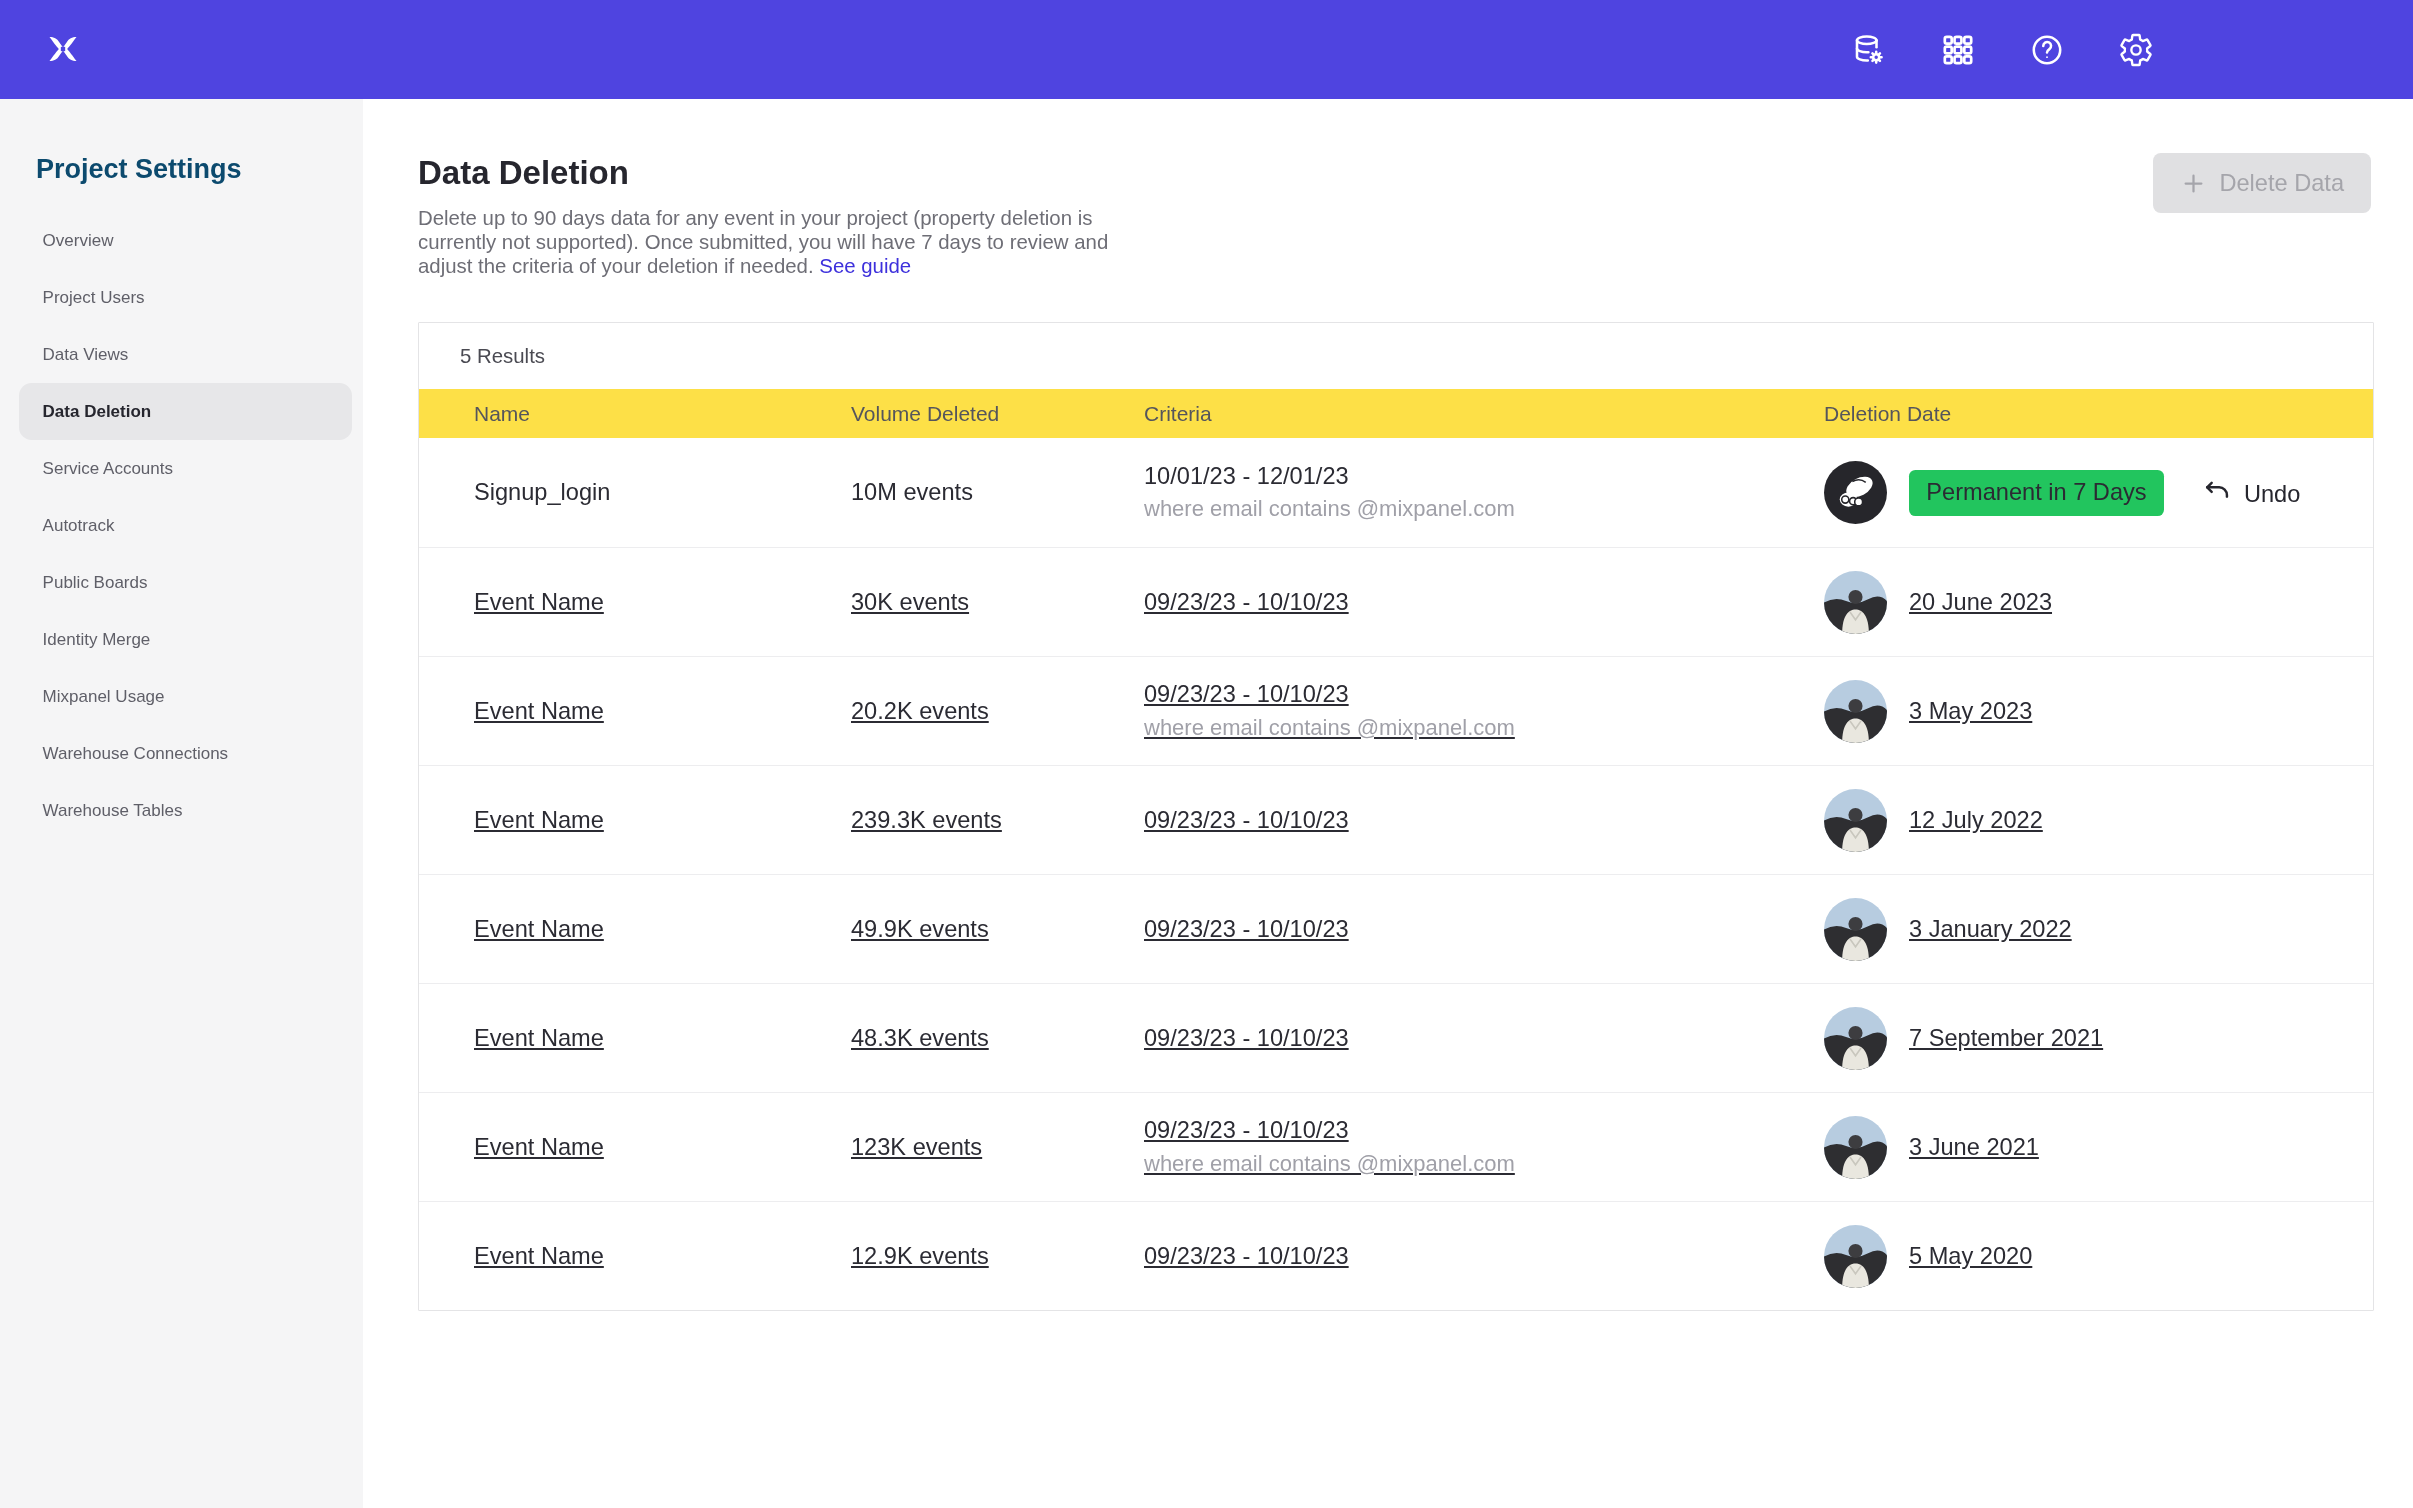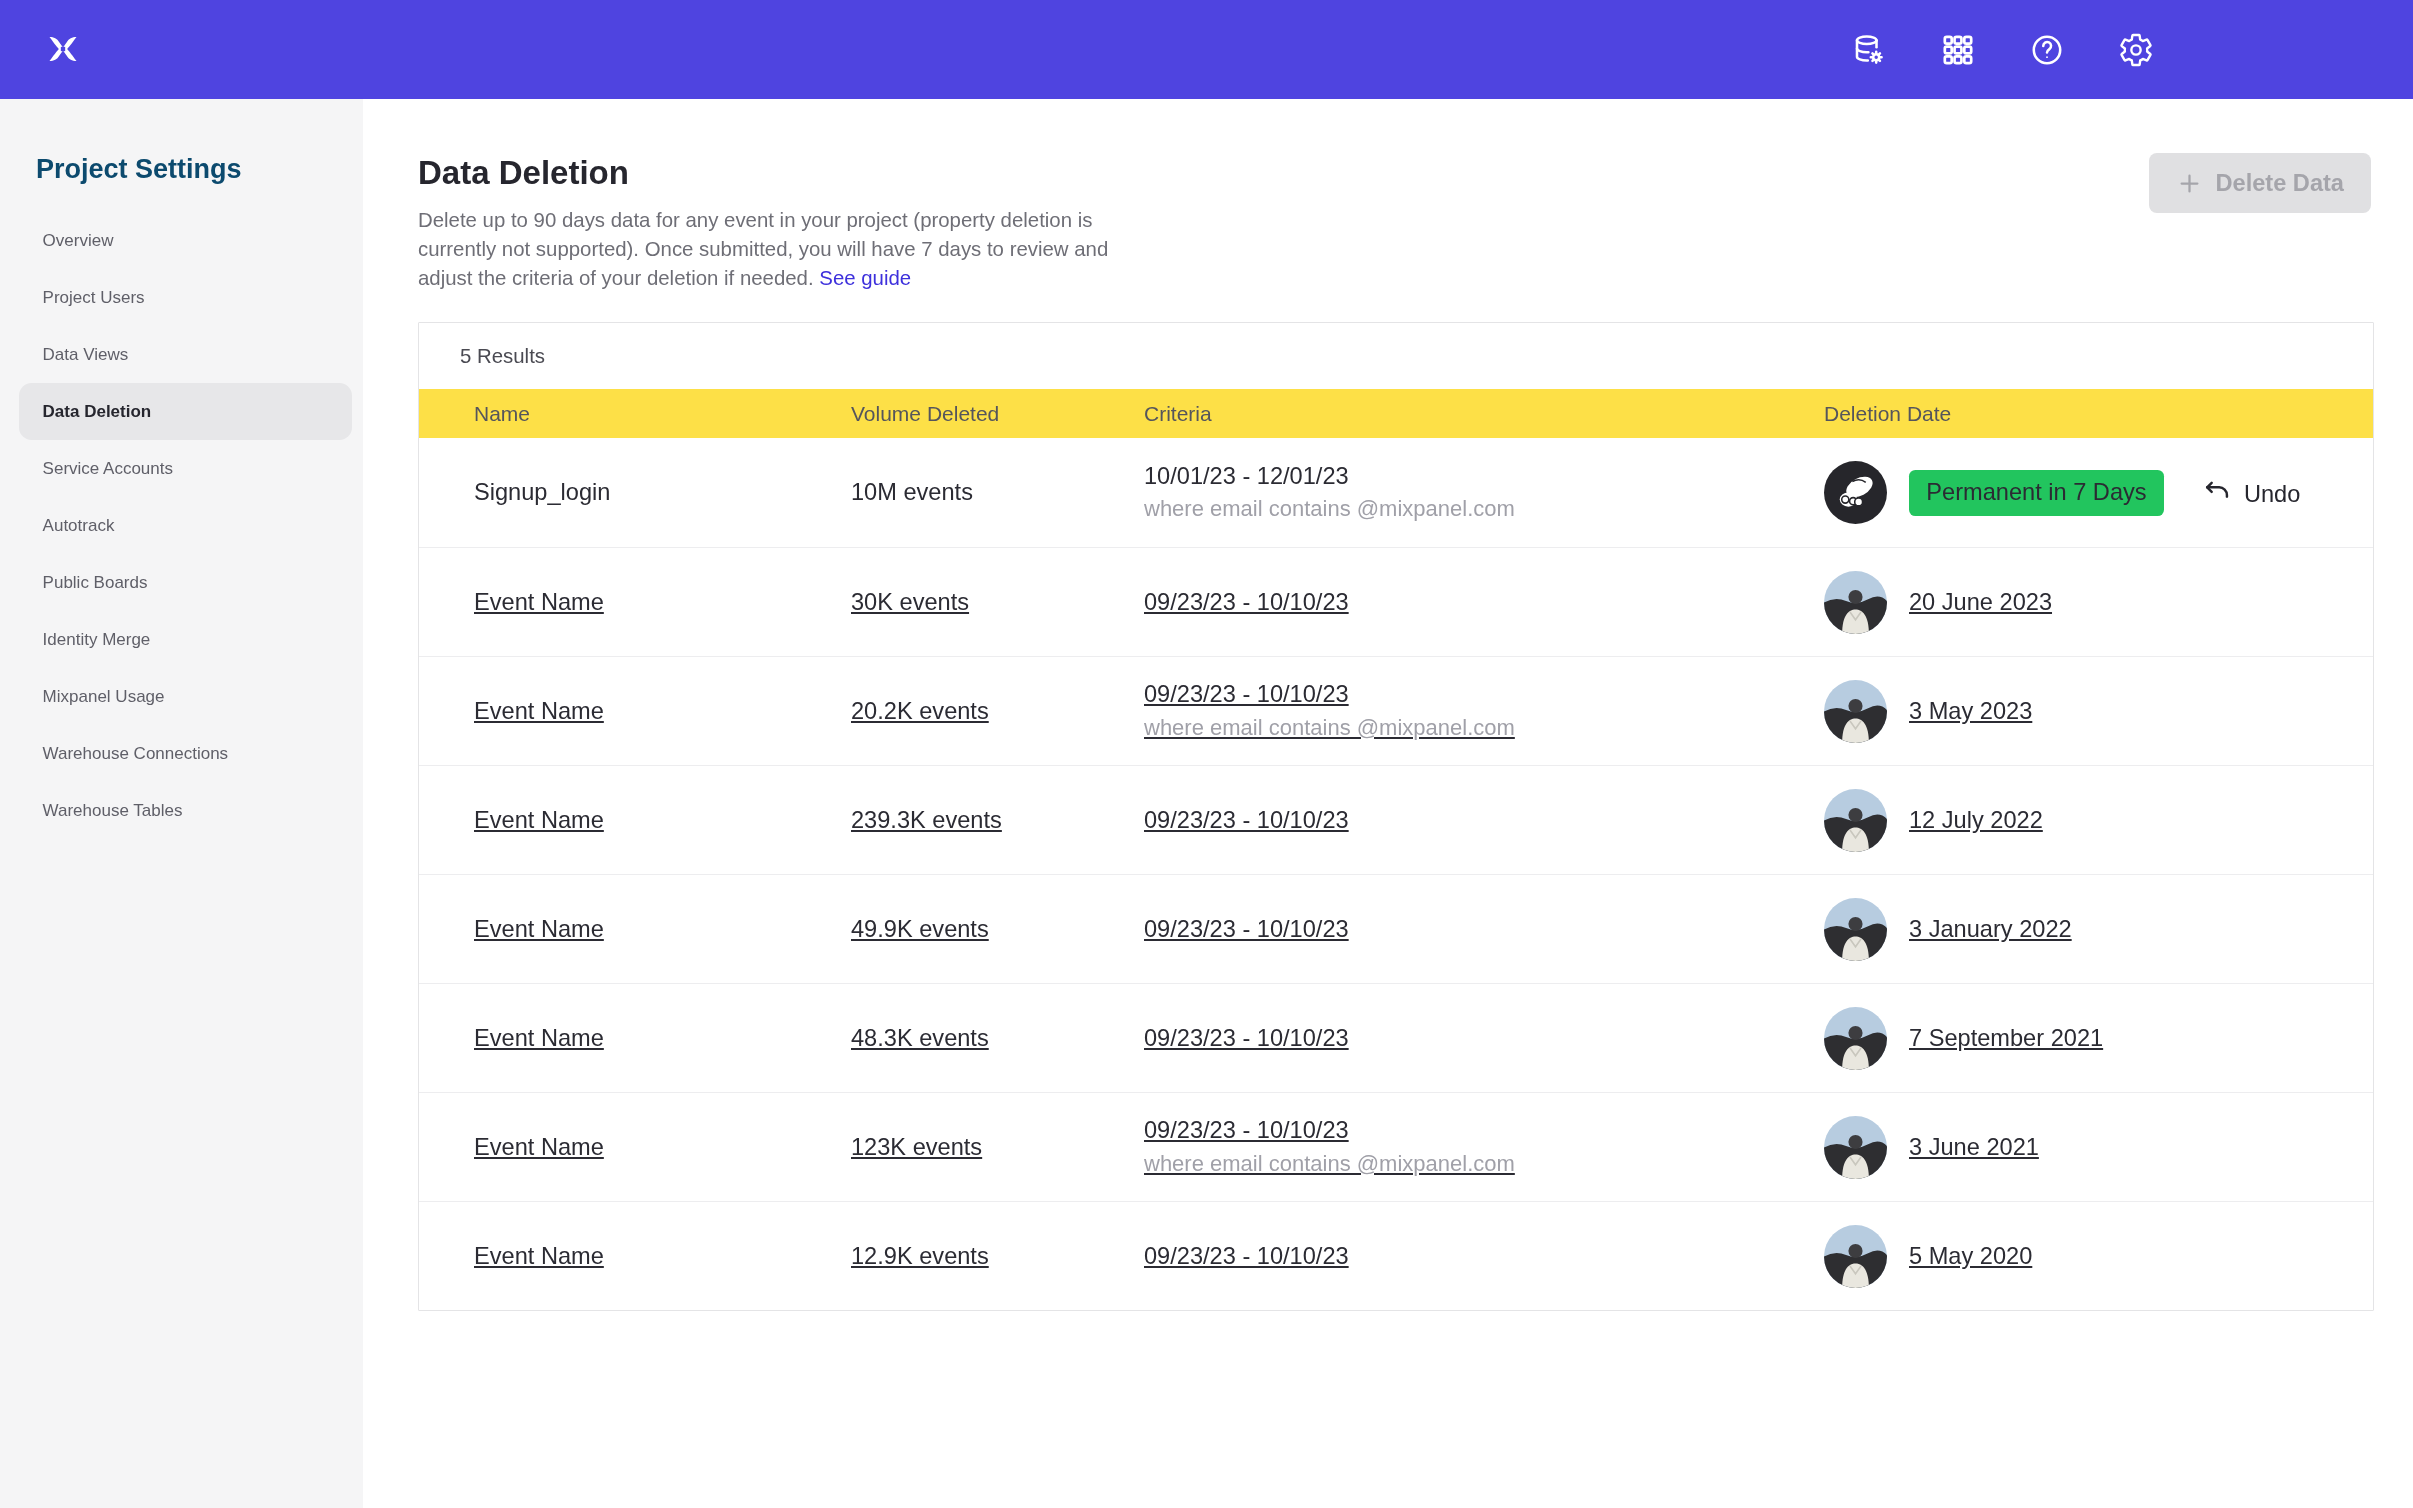--- a/index.html
+++ b/index.html
@@ -18,25 +18,25 @@
   .side-title { margin:55px 0 0 36px; font-size:27px; font-weight:700; color:#0c4a6e; }
   .side-items { margin-top:27px; }
   .side-item { height:57px; display:flex; align-items:center; margin:0 11px 0 19px;
                padding-left:23.6px; border-radius:12.6px; font-size:17px; color:#5F5F68; cursor:pointer; }
   .side-item.active { background:#E7E7E9; color:#26262E; font-weight:700; }
 
   
   .main { position:absolute; left:363px; top:99px; right:0; bottom:0; background:#fff; }
   .page-head { position:relative; padding:55px 42px 0 55px; }
   .page-title { font-size:33px; font-weight:700; color:#26262E; }
-  .page-desc { margin-top:14px; width:707px; font-size:20.4px; line-height:29px; color:#6E6E76; }
+  .page-desc { margin-top:14px; width:707px; font-size:20.4px; line-height:24px; color:#6E6E76; }
   .see-guide { color:#3D30DC; text-decoration:none; cursor:pointer; }
   .delete-btn { position:absolute; top:54px; right:42px; height:60px; padding:0 27px;
                 background:#E0E0E2; border:none; border-radius:7.9px; display:flex; align-items:center;
-                gap:12.6px; color:#A5A5AB; font-size:23.6px; font-family:inherit;font-weight:bold; }
+                gap:12.6px; color:#A5A5AB; font-size:23.6px; font-family:inherit; }
 
   
   .card { position:absolute; left:55px; top:223px; width:1956px; background:#fff;
           border:1.6px solid #E4E4E6; border-radius:1px; overflow:hidden; }
   .results-bar { height:66px; display:flex; align-items:center; padding-left:41px;
                  font-size:20.4px; color:#4A4A52; }
   .thead, .trow { display:grid; grid-template-columns:377px 293px 680px auto;
                   padding-left:55px; align-items:center; }
   .thead { height:49px; background:#fde047; font-size:21px; color:#55555C; }
   .trow { height:109px; font-size:23.6px; color:#2B2B33; }

